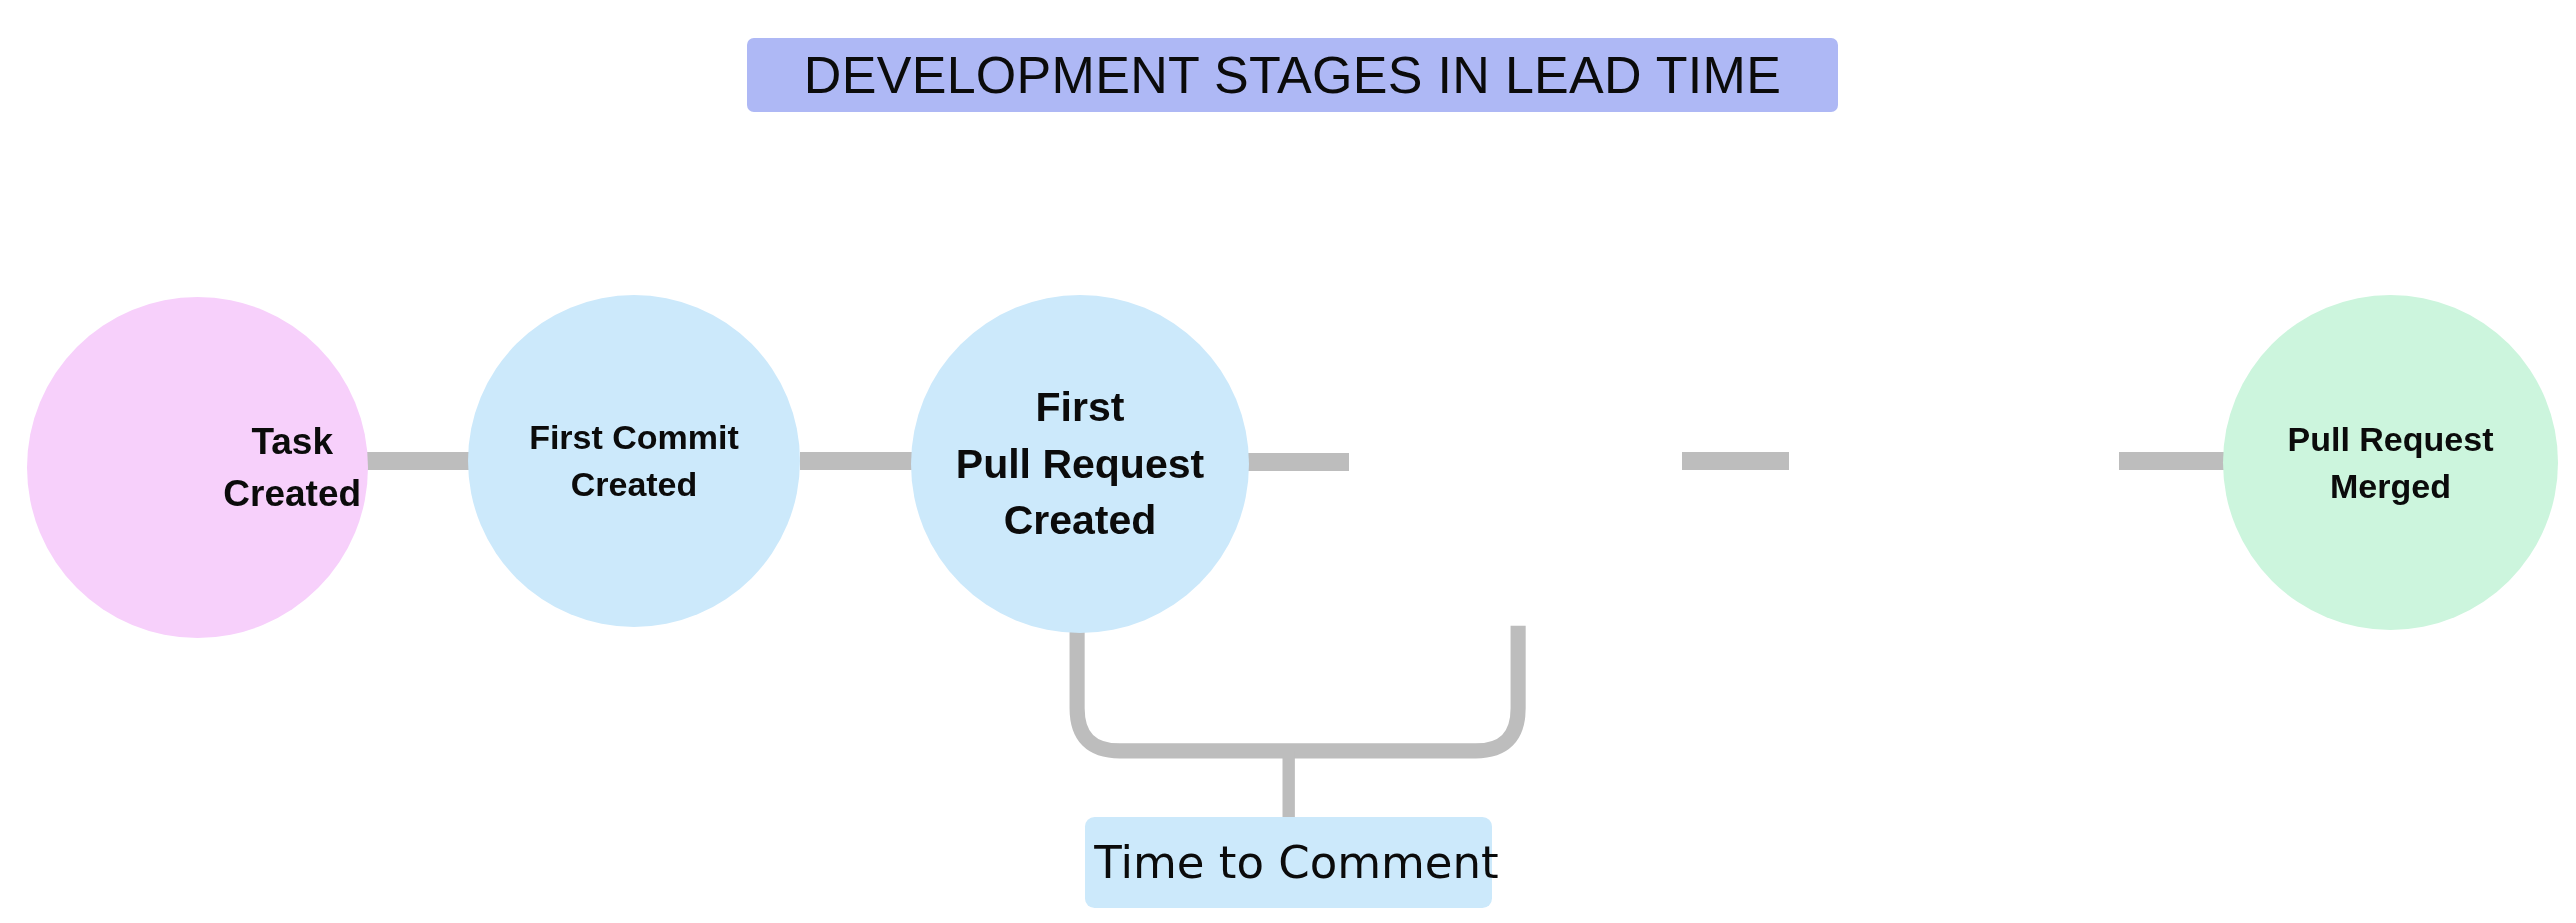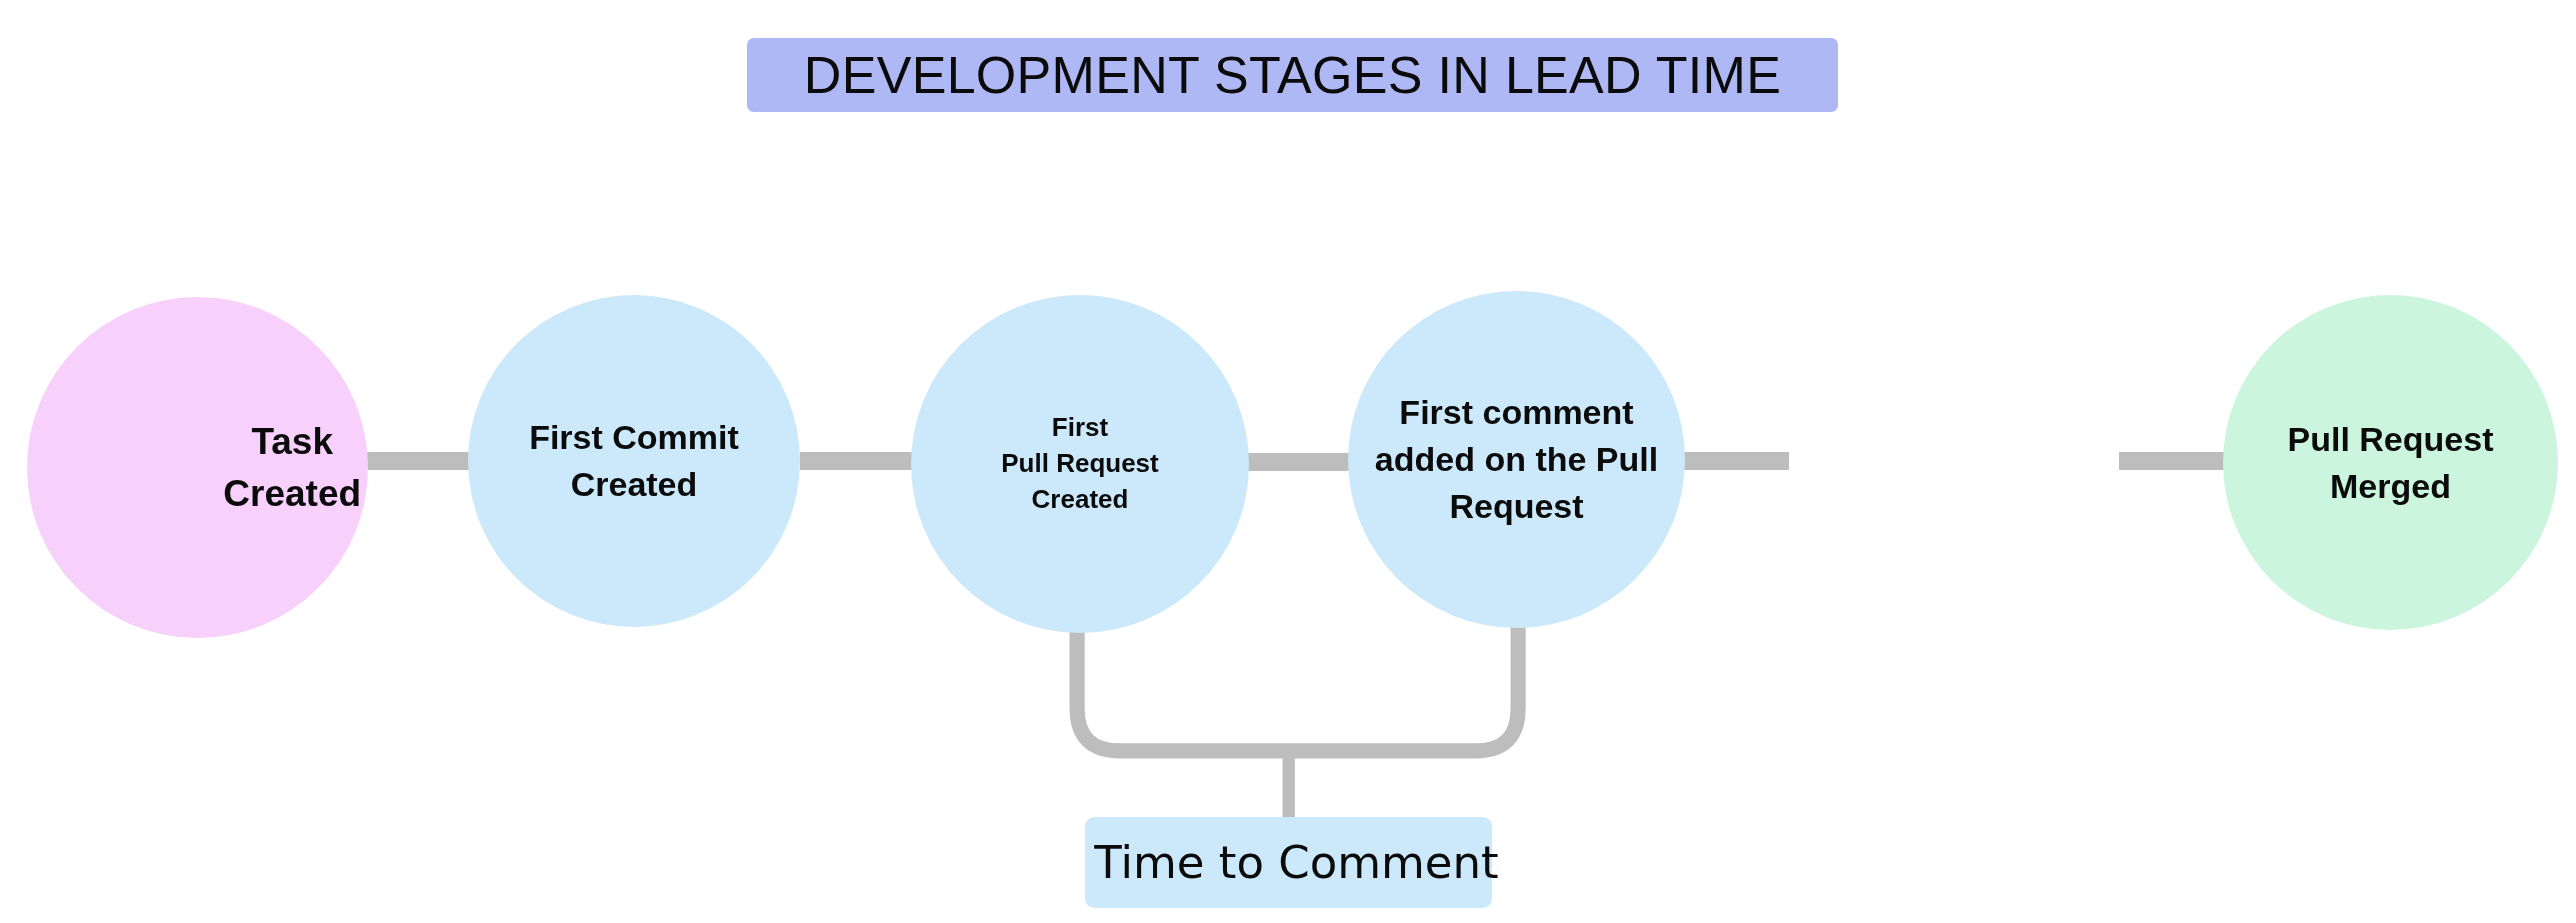--- a/index.html
+++ b/index.html
@@ -124,30 +124,25 @@
     <div class="node-label" style="font-size:37px;">Task
 Created</div>
   </div>
 
   <div class="node" style="left:468px;top:295px;width:332px;height:332px;background:#cce9fb;">
     <div class="node-label" style="font-size:34px;">First Commit
 Created</div>
   </div>
 
   <div class="node" style="left:911px;top:295px;width:338px;height:338px;background:#cce9fb;">
-    <div class="node-label" style="font-size:26px;">First
+    <div class="node-label" style="font-size:41px;">First
 Pull Request
 Created</div>
   </div>
 
-  <div class="node" style="left:1348px;top:291px;width:337px;height:337px;background:#cce9fb;">
-    <div class="node-label" style="font-size:34px;">First comment
-added on the Pull
-Request</div>
-  </div>
 
 
   <div class="node" style="left:2223px;top:295px;width:335px;height:335px;background:#ccf5dd;">
     <div class="node-label" style="font-size:34px;">Pull Request
 Merged</div>
   </div>
 
   <div id="time-to-comment-box">
     <div id="time-to-comment-text">Time to Comment</div>
   </div>

